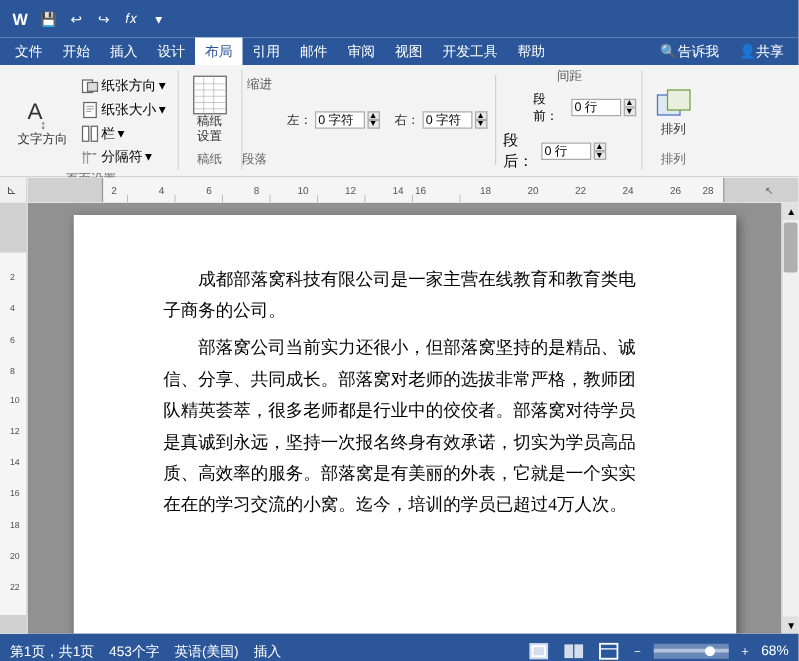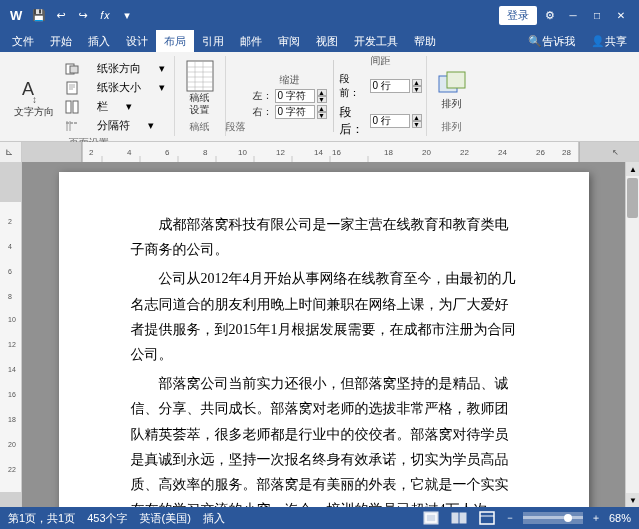--- a/index.html
+++ b/index.html
@@ -84,21 +84,21 @@
       border-radius: 2px;
       font-size: 10px;
       min-width: 32px;
     }
     .ribbon-btn-icon { width: 30px; height: 30px; display: flex; align-items: center; justify-content: center; font-size: 18px; }
     .ribbon-btn-label { font-size: 10px; color: #333; text-align: center; line-height: 1.2; }
 
     .small-btn {
       display: flex;
       align-items: center;
-      gap: 18px;
+      gap: 2px;
       cursor: pointer;
       padding: 1px 3px;
       border-radius: 2px;
       font-size: 11px;
       white-space: nowrap;
     }
 
     
     .ruler-area {
       background: #f0f0f0;
@@ -157,21 +157,21 @@
     .doc-page p {
       text-indent: 2em;
       margin-bottom: 4px;
     }
 
     
     .status-bar {
       background: #2b579a;
       height: 22px;
       display: flex;
-      align-items: center;
+      align-items: flex-end;
       justify-content: space-between;
       padding: 0 8px;
       color: white;
       font-size: 11px;
     }
     .status-left { display: flex; align-items: center; gap: 12px; }
     .status-right { display: flex; align-items: center; gap: 8px; }
     .view-btn { width: 20px; height: 16px; display: flex; align-items: center; justify-content: center; cursor: pointer; font-size: 12px; }
 
     .main-content {
@@ -230,27 +230,20 @@
         <svg width="18" height="18" viewBox="0 0 18 18">
           <rect width="18" height="18" fill="#2b579a"></rect>
           <text x="2" y="14" fill="white" font-size="13" font-weight="bold">W</text>
         </svg>
       </div>
       <div class="tb-icon" title="保存">💾</div>
       <div class="tb-icon" title="撤销">↩</div>
       <div class="tb-icon" title="重做">↪</div>
       <div class="tb-icon">𝑓𝑥</div>
       <div class="tb-icon">▾</div>
-    </div>
-    <div class="title-bar-right">
-      <button class="login-btn">登录</button>
-      <div class="tb-icon">⚙</div>
-      <div class="win-btn">─</div>
-      <div class="win-btn">□</div>
-      <div class="win-btn close">✕</div>
     </div>
   </div>
 
   <div class="menu-bar">
     <div class="menu-item">文件</div>
     <div class="menu-item">开始</div>
     <div class="menu-item">插入</div>
     <div class="menu-item">设计</div>
     <div class="menu-item active">布局</div>
     <div class="menu-item">引用</div>
@@ -341,21 +334,21 @@
                 <line x1="18" y1="2" x2="18" y2="32" stroke="#aaa" stroke-width="0.5"></line>
               </svg>
             </div>
             <div class="ribbon-btn-label">稿纸<br>设置</div>
           </div>
         </div>
         <div class="ribbon-group-label">稿纸</div>
       </div>
 
       <div class="ribbon-group" style="flex-direction:row;padding:4px;">
-        <div style="display:flex;flex-direction:column;gap:2px;justify-content:center;margin-left:23px;">
+        <div style="display:flex;gap:12px;justify-content:center;">
           <div style="font-size:10px;color:#555;text-align:center;">缩进</div>
           <div class="spinbox-row">
             <span class="spinbox-label">左：</span>
             <div class="spinbox">0 字符</div>
             <div class="spinbox-arrows">
               <div class="spinbox-arrow">▲</div>
               <div class="spinbox-arrow">▼</div>
             </div>
           </div>
           <div class="spinbox-row">
@@ -364,21 +357,21 @@
             <div class="spinbox-arrows">
               <div class="spinbox-arrow">▲</div>
               <div class="spinbox-arrow">▼</div>
             </div>
           </div>
         </div>
         <div style="width:1px;background:#d0d0d0;margin:0 6px;"></div>
         <div style="display:flex;flex-direction:column;gap:4px;justify-content:center;">
           <div style="font-size:10px;color:#555;text-align:center;">间距</div>
           <div class="spinbox-row">
-            <span style="font-size:10px;width:28px;">段前：</span>
+            <span style="font-size:10px;width:28px;margin-left:24px;">段前：</span>
             <div class="spinbox">0 行</div>
             <div class="spinbox-arrows">
               <div class="spinbox-arrow">▲</div>
               <div class="spinbox-arrow">▼</div>
             </div>
           </div>
           <div class="spinbox-row">
             <span style="font-size:12px;width:28px;">段后：</span>
             <div class="spinbox">0 行</div>
             <div class="spinbox-arrows">
@@ -469,21 +462,20 @@
         <text x="8" y="235" font-size="7" fill="#555">16</text>
         <text x="8" y="260" font-size="7" fill="#555">18</text>
         <text x="8" y="285" font-size="7" fill="#555">20</text>
         <text x="8" y="310" font-size="7" fill="#555">22</text>
       </svg>
     </div>
 
     <div class="doc-scroll" style="background:#919191;">
       <div class="doc-page">
         <p>成都部落窝科技有限公司是一家主营在线教育和教育类电子商务的公司。</p>
-        <p>公司从2012年4月开始从事网络在线教育至今，由最初的几名志同道合的朋友利用晚上时间兼职在网络上课，为厂大爱好者提供服务，到2015年1月根据发展需要，在成都市注册为合同公司。</p>
         <p>部落窝公司当前实力还很小，但部落窝坚持的是精品、诚信、分享、共同成长。部落窝对老师的选拔非常严格，教师团队精英荟萃，很多老师都是行业中的佼佼者。部落窝对待学员是真诚到永远，坚持一次报名终身有效承诺，切实为学员高品质、高效率的服务。部落窝是有美丽的外表，它就是一个实实在在的学习交流的小窝。迄今，培训的学员已超过4万人次。</p>
 
       </div>
     </div>
 
     <div style="width:14px;background:#f0f0f0;border-left:1px solid #ccc;display:flex;flex-direction:column;">
       <div style="width:14px;height:14px;background:#e0e0e0;display:flex;align-items:center;justify-content:center;cursor:pointer;font-size:8px;">▲</div>
       <div style="flex:1;position:relative;">
         <div style="position:absolute;top:2px;left:1px;right:1px;height:40px;background:#b0b0b0;border-radius:2px;"></div>
       </div>

